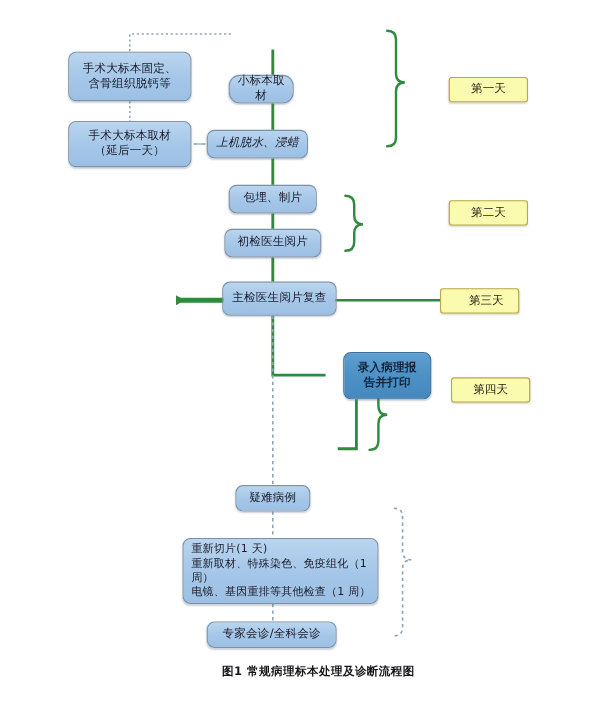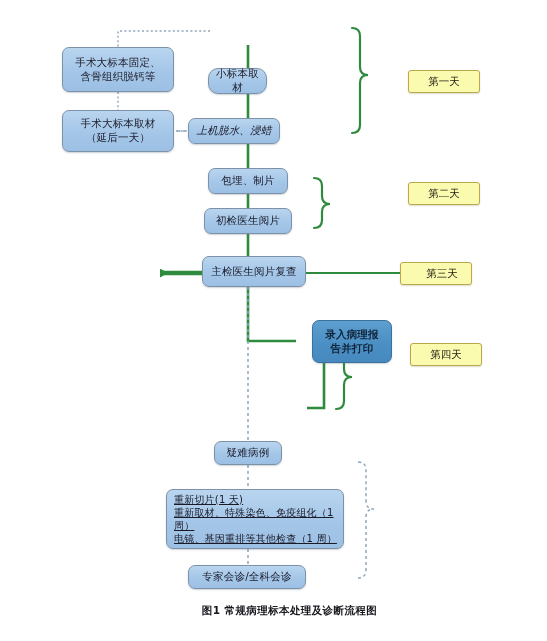--- a/index.html
+++ b/index.html
@@ -141,21 +141,21 @@
 
   <div class="node" style="left:202px;top:256px;width:104px;height:31px;">主检医生阅片复查</div>
 
 
   <div class="node dark" style="left:296px;top:320px;width:80px;height:43px;">录入病理报
 告并打印</div>
 
 
   <div class="node" style="left:214px;top:441px;width:68px;height:24px;">疑难病例</div>
 
-  <div class="node left-fill" style="left:166px;top:489px;width:178px;height:60px;font-size:10px;text-decoration:underline;">重新切片(1 天)
+  <div class="node left-fill" style="left:166px;top:489px;width:178px;height:60px;font-size:10px;">重新切片(1 天)
 重新取材、特殊染色、免疫组化（1 周）
 电镜、基因重排等其他检查（1 周）</div>
 
   <div class="node" style="left:188px;top:565px;width:118px;height:24px;">专家会诊/全科会诊</div>
 
   <div class="note" style="left:408px;top:70px;width:72px;height:23px;">第一天</div>
 
   <div class="note" style="left:408px;top:182px;width:72px;height:23px;">第二天</div>
 
   <div class="note" style="left:400px;top:262px;width:72px;height:23px;padding-left:16px;">第三天</div>

